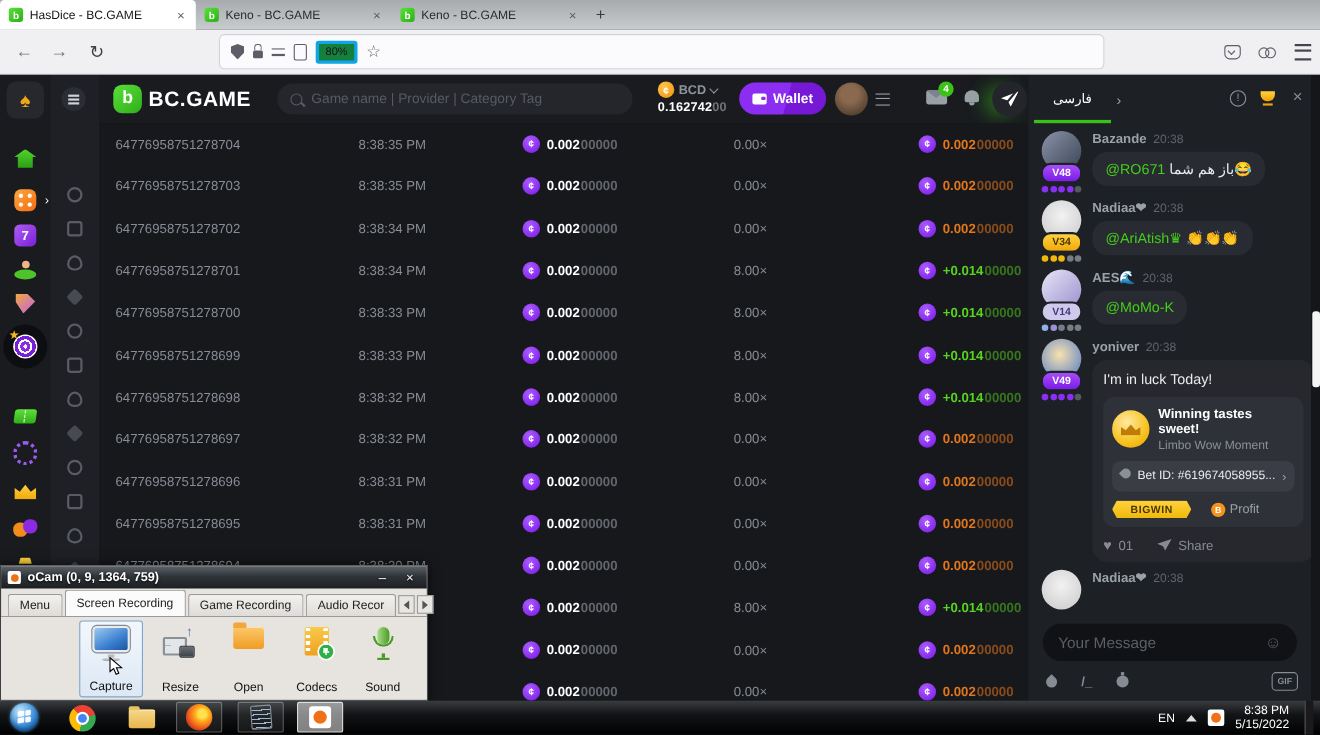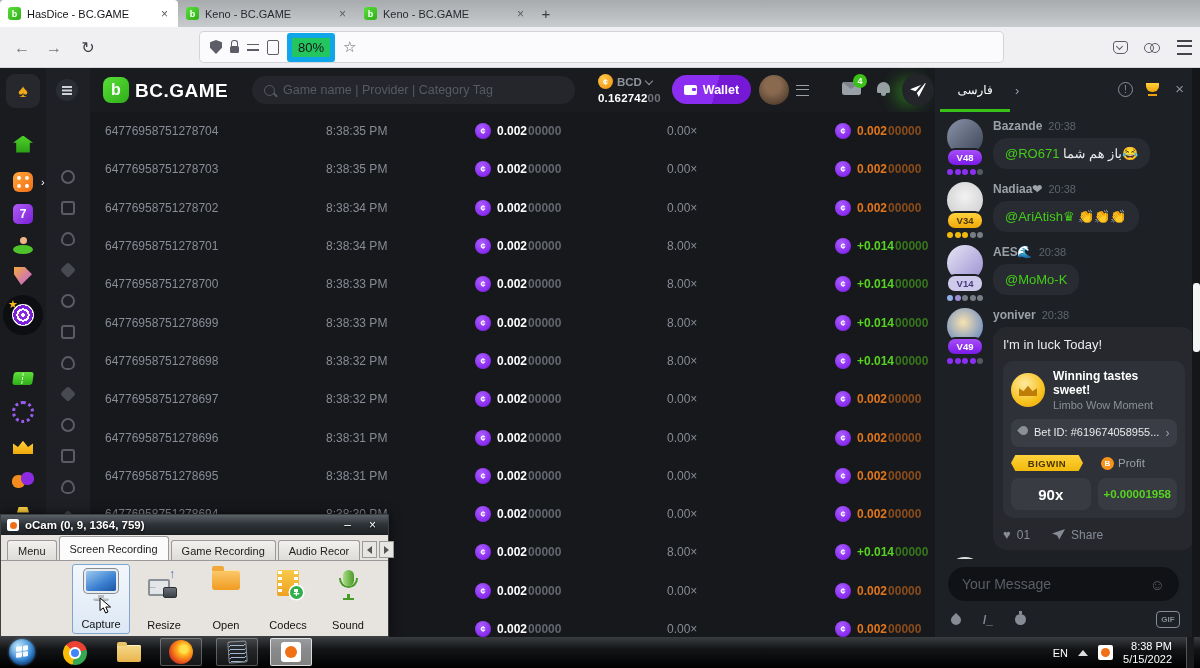--- a/index.html
+++ b/index.html
@@ -27,21 +27,21 @@
   .u-dim{color:#7d818b;} .u-host{color:#17171d;} .u-path{color:#9a9ea8;}
   .shield{width:12px;height:14px;background:#5d5d68;
     clip-path:polygon(50% 0,100% 16%,100% 55%,50% 100%,0 55%,0 16%);}
   .lock{width:9px;height:7px;background:#5d5d68;border-radius:1.5px;position:relative;margin-top:4px;}
   .lock::before{content:'';position:absolute;width:5px;height:5px;border:1.5px solid #5d5d68;
     border-bottom:none;border-radius:3px 3px 0 0;left:0.5px;top:-5.5px;}
   .perm{width:12px;height:9px;position:relative;}
   .perm::before,.perm::after{content:'';position:absolute;left:0;height:1.5px;width:12px;background:#5d5d68;}
   .perm::before{top:1px;} .perm::after{bottom:1px;}
   .reader{width:10px;height:13px;border:1.5px solid #5d5d68;border-radius:2px;}
-  .zoompill{font-size:13px;color:#15141a;background:#22c55e;border:5px solid #0ea5e9;border-radius:3px;
+  .zoompill{font-size:10px;color:#15141a;background:#15803d;border:3px solid #0ea5e9;border-radius:3px;
     padding:2px 6px;}
   .star{color:#5d5d68;font-size:15px;}
   .pocket{width:13px;height:11px;border:1.5px solid #5d5d68;border-radius:3px 3px 5px 5px;position:relative;}
   .pocket::after{content:'';position:absolute;left:3px;top:1.5px;width:4px;height:4px;
     border-right:1.5px solid #5d5d68;border-bottom:1.5px solid #5d5d68;transform:rotate(45deg);}
   .ext{width:16px;height:11px;position:relative;}
   .ext::before,.ext::after{content:'';position:absolute;top:1px;width:8px;height:8px;border:1.5px solid #5d5d68;border-radius:50%;}
   .ext::before{left:0;} .ext::after{right:0;}
   .burger{width:15px;height:11px;border-top:2px solid #44444c;border-bottom:2px solid #44444c;position:relative;}
   .burger::after{content:'';position:absolute;left:0;right:0;top:2.5px;height:2px;background:#44444c;}
@@ -755,28 +755,20 @@
                     <span>Bet ID: #619674058955...</span>
                     <span class="pillchev">›</span>
                   </div>
                   <div class="badgerow">
                     <div class="bigwin">BIGWIN</div>
                     <div class="profitlbl">
                       <span class="btc">B</span>
                       <span>Profit</span>
                     </div>
                   </div>
-                  <div class="valrow">
-                    <div class="valbox">
-                      <span class="mult90">90x</span>
-                    </div>
-                    <div class="valbox">
-                      <span class="profval">+0.00001958</span>
-                    </div>
-                  </div>
                 </div>
                 <div class="likerow">
                   <span class="heart">♥</span>
                   <span>01</span>
                   <span class="sharearrow"></span>
                   <span>Share</span>
                 </div>
               </div>
             </div>
           </div>

